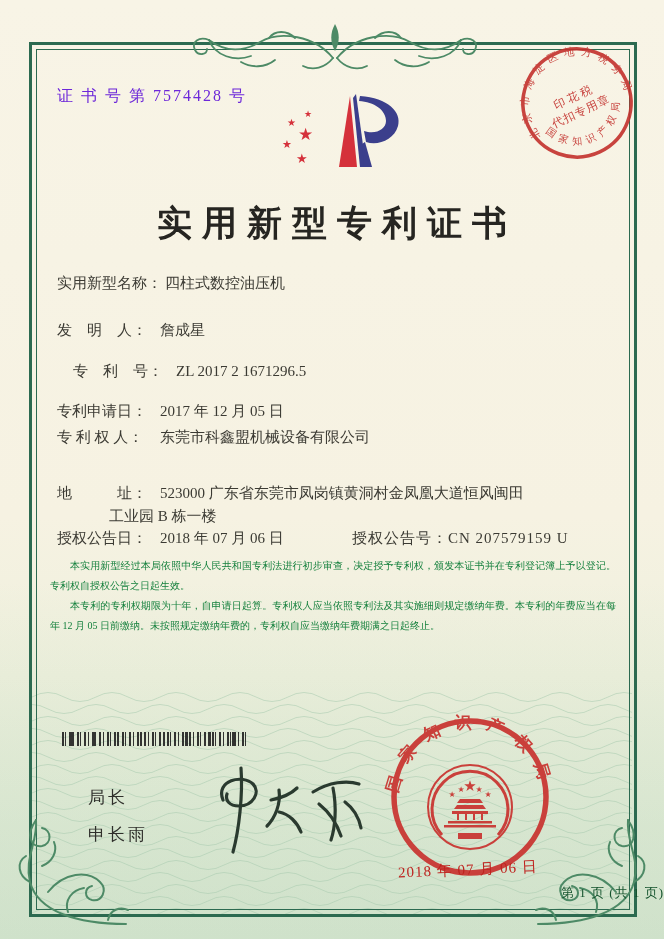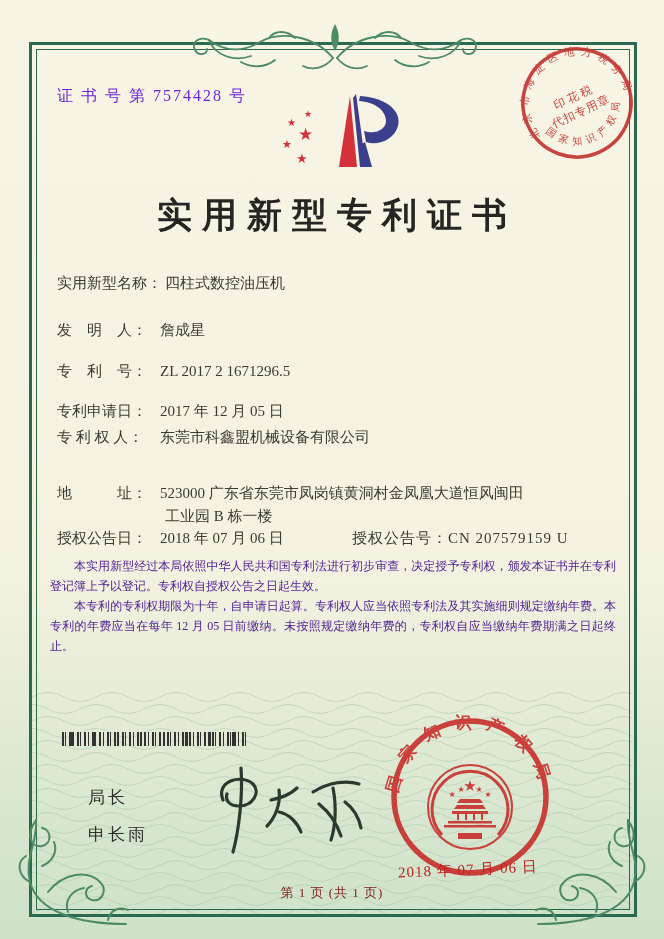--- a/index.html
+++ b/index.html
@@ -25,55 +25,55 @@
     position:absolute;left:36px;right:34px;top:49px;bottom:29px;
     border:1px solid #2c6a50;z-index:1;
   }
   .guilloche{position:absolute;left:32px;top:690px;z-index:0;}
   .cert-no{
     position:absolute;left:57px;top:86px;z-index:3;
     font-size:16px;letter-spacing:2px;color:#6d28d9;
   }
   .logo{position:absolute;left:276px;top:84px;width:134px;height:96px;z-index:3;}
   .title{
-    position:absolute;left:0;right:0;top:184px;z-index:3;margin:8px;
+    position:absolute;left:0;right:0;top:184px;z-index:3;margin:16px;
     text-align:center;font-size:35px;font-weight:600;letter-spacing:10px;
     color:#262521;text-indent:10px;
   }
   .fields{position:absolute;left:57px;top:268px;width:560px;z-index:3;
     font-size:15px;color:#3b3a33;}
   .frow{position:absolute;left:0;white-space:nowrap;}
   .frow .lbl{display:inline-block;min-width:100px;}
   .frow .val{margin-left:3px;}
-  .val2{display:block;margin-left:108px;white-space:nowrap;}
+  .val2{display:block;margin-left:52px;white-space:nowrap;}
   .grant-no-pair{position:absolute;left:295px;top:0;letter-spacing:1px;}
   .paras{
     position:absolute;left:50px;top:556px;width:566px;z-index:3;
-    font-size:12px;line-height:20px;color:#4c1d95;text-align:justify;
+    font-size:10px;line-height:20px;color:#15803d;text-align:justify;
   }
   .paras p{margin:0;text-indent:2em;}
   .barcode{
     position:absolute;left:62px;top:732px;width:186px;height:14px;z-index:3;opacity:.88;
     background:
       repeating-linear-gradient(90deg,rgba(255,255,255,0) 0 9px,#1c1c1c 9px 11px,rgba(255,255,255,0) 11px 23px),
       repeating-linear-gradient(90deg,#1c1c1c 0 2px,rgba(255,255,255,0) 2px 3px,#1c1c1c 3px 4px,rgba(255,255,255,0) 4px 7px,#1c1c1c 7px 9px,rgba(255,255,255,0) 9px 11px,#1c1c1c 11px 12px,rgba(255,255,255,0) 12px 15px);
   }
   .signer{position:absolute;left:88px;top:786px;z-index:3;color:#2f2f2b;
     font-family:"Liberation Sans","DejaVu Sans",sans-serif;font-size:17px;letter-spacing:3px;}
   .signer div{margin-bottom:14px;}
   .signature{position:absolute;left:195px;top:760px;z-index:4;}
   .tax-stamp{position:absolute;left:502px;top:28px;z-index:5;opacity:.9;}
   .grant-seal{position:absolute;left:380px;top:707px;z-index:5;opacity:.93;}
   .seal-date{
     position:absolute;left:398px;top:860px;width:160px;z-index:6;
     color:#bf2420;font-size:15px;letter-spacing:1px;transform:rotate(-2.5deg);white-space:nowrap;
   }
   .footer{
     position:absolute;left:0;right:0;top:884px;z-index:3;
-    text-align:center;font-size:13px;color:#7f1d1d;letter-spacing:1px;
+    text-align:right;font-size:13px;color:#14532d;letter-spacing:1px;
   }
   .ornament{z-index:2;}
   svg text{font-family:"Liberation Serif","DejaVu Serif",serif;}
 </style>
 </head>
 <body>
 
 <div class="paper"></div>
 <div class="paper-tint"></div>
 
@@ -170,21 +170,21 @@
 
 <h1 class="title">实用新型专利证书</h1>
 
 <div class="fields">
   <div class="frow" style="top:6px;">
     <span class="lbl">实用新型名称：</span><span class="val">四柱式数控油压机</span>
   </div>
   <div class="frow" style="top:53px;">
     <span class="lbl">发　明　人：</span><span class="val">詹成星</span>
   </div>
-  <div class="frow" style="top:94px;">
+  <div class="frow" style="top:94px;margin-left:16px;">
     <span class="lbl">专　利　号：</span><span class="val">ZL 2017 2 1671296.5</span>
   </div>
   <div class="frow" style="top:134px;">
     <span class="lbl">专利申请日：</span><span class="val">2017 年 12 月 05 日</span>
   </div>
   <div class="frow" style="top:160px;">
     <span class="lbl">专 利 权 人：</span><span class="val">东莞市科鑫盟机械设备有限公司</span>
   </div>
   <div class="frow" style="top:214px;line-height:23px;">
     <span class="lbl" style="vertical-align:top;">地　　　址：</span><span class="val">523000 广东省东莞市凤岗镇黄洞村金凤凰大道恒风闽田</span>

